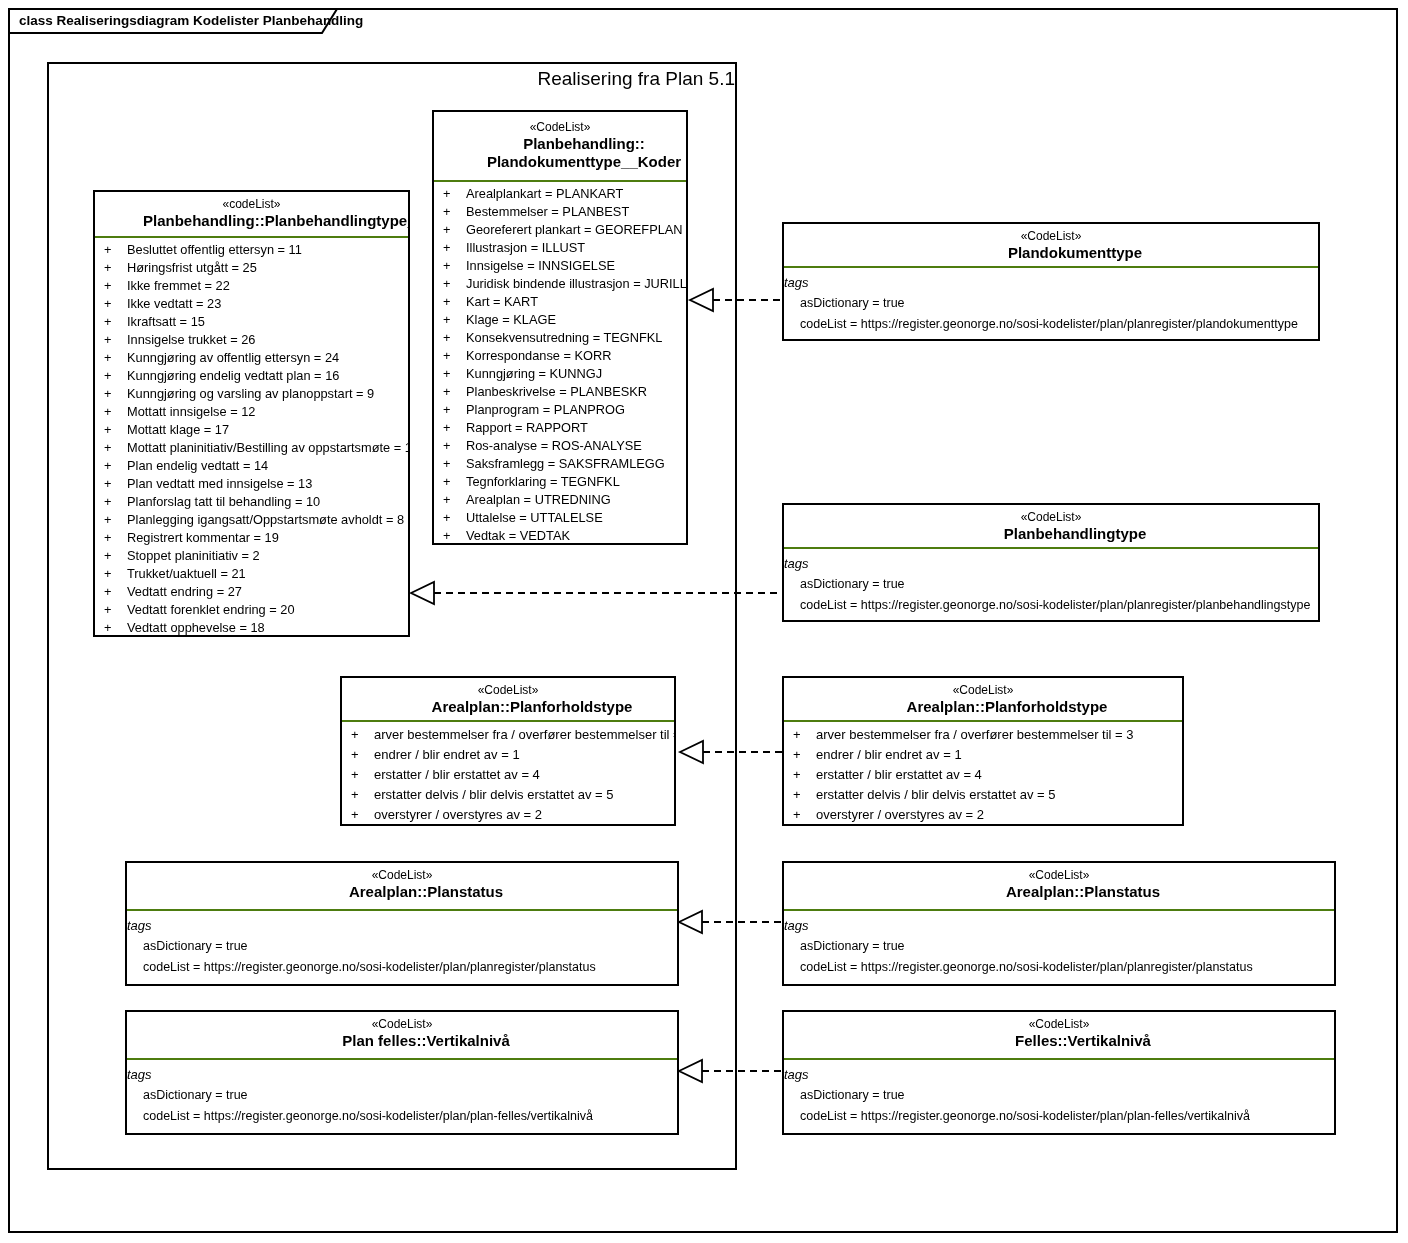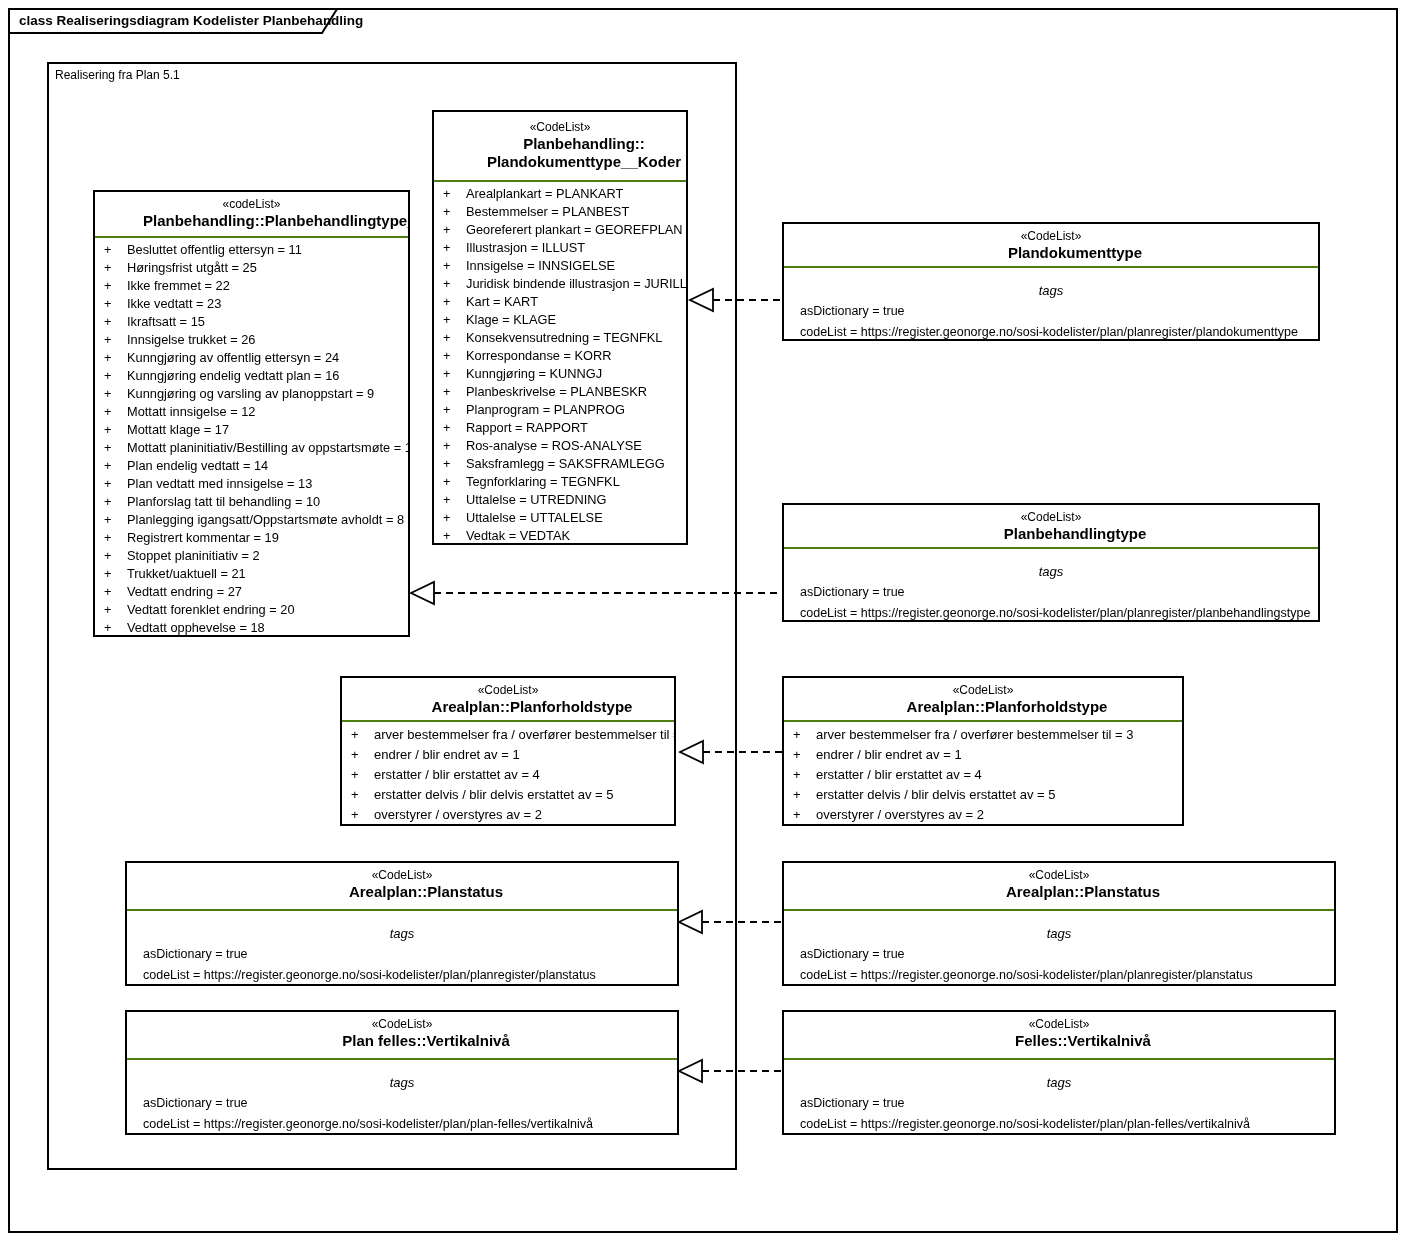--- a/index.html
+++ b/index.html
@@ -1,32 +1,32 @@
 <!DOCTYPE html>
 <html><head>
 <meta charset="utf-8">
 <style>
   html,body{margin:0;padding:0;background:#fff;}
   body{width:1408px;height:1243px;font-family:"Liberation Sans",sans-serif;color:#000;}
   .canvas{position:relative;width:1408px;height:1243px;background:#fff;overflow:hidden;}
   .outer-frame{position:absolute;left:8px;top:8px;width:1390px;height:1225px;border:2px solid #000;box-sizing:border-box;z-index:1;}
   .frame-title{position:absolute;left:19px;top:13px;font-weight:bold;font-size:13.5px;z-index:6;white-space:nowrap;}
   .inner-frame{position:absolute;left:47px;top:62px;width:690px;height:1108px;border:2px solid #000;box-sizing:border-box;z-index:1;}
-  .inner-frame-label{position:absolute;top:4px;left:0;width:100%;text-align:left;font-size:12px;padding-left:6px;}
+  .inner-frame-label{position:absolute;top:4px;left:0;width:100%;text-align:right;font-size:19px;}
   .uml-class{position:absolute;background:#fff;border:2px solid #000;box-sizing:border-box;z-index:2;overflow:hidden;}
   .hdr{border-bottom:2px solid #4d7c0f;text-align:center;box-sizing:border-box;padding-top:4px;}
   .hdr.tall{padding-top:7px;}
   .stereotype{font-size:12px;line-height:16px;}
   .name-line{font-weight:bold;font-size:15px;line-height:18px;white-space:nowrap;padding-left:48px;}
   .body{padding-top:3px;}
   .attr-row{display:flex;height:18px;font-size:12.8px;line-height:18px;}
   .rows-tall .attr-row{height:20px;line-height:20px;font-size:13px;}
   .plus{width:13px;margin-left:9px;flex:0 0 auto;}
   .attr-text{margin-left:10px;white-space:nowrap;}
-  .tags-label{text-align:center;font-style:italic;font-size:13px;line-height:20px;padding-top:2px;margin-top:8px;}
+  .tags-label{text-align:left;font-style:italic;font-size:13px;line-height:20px;padding-top:2px;}
   .tag-line{font-size:12.5px;line-height:21px;padding-left:16px;white-space:nowrap;}
   svg.overlay{position:absolute;left:0;top:0;width:1408px;height:1243px;z-index:4;pointer-events:none;}
   svg.overlay .dash{stroke:#000;stroke-width:1.8;stroke-dasharray:7 5;fill:none;}
   svg.overlay .head{fill:#fff;stroke:#000;stroke-width:1.8;}
   svg.overlay .tabshape{fill:#fff;stroke:#000;stroke-width:2;}
 </style>
 </head>
 <body>
 
 <div class="canvas">
@@ -208,21 +208,21 @@
         <div class="attr-row">
           <span class="plus">+</span>
           <span class="attr-text">Saksframlegg = SAKSFRAMLEGG</span>
         </div>
         <div class="attr-row">
           <span class="plus">+</span>
           <span class="attr-text">Tegnforklaring = TEGNFKL</span>
         </div>
         <div class="attr-row">
           <span class="plus">+</span>
-          <span class="attr-text">Uttalelse = UTREDNING</span>
+          <span class="attr-text">Arealplan = UTREDNING</span>
         </div>
         <div class="attr-row">
           <span class="plus">+</span>
           <span class="attr-text">Uttalelse = UTTALELSE</span>
         </div>
         <div class="attr-row">
           <span class="plus">+</span>
           <span class="attr-text">Vedtak = VEDTAK</span>
         </div>
       </div>

